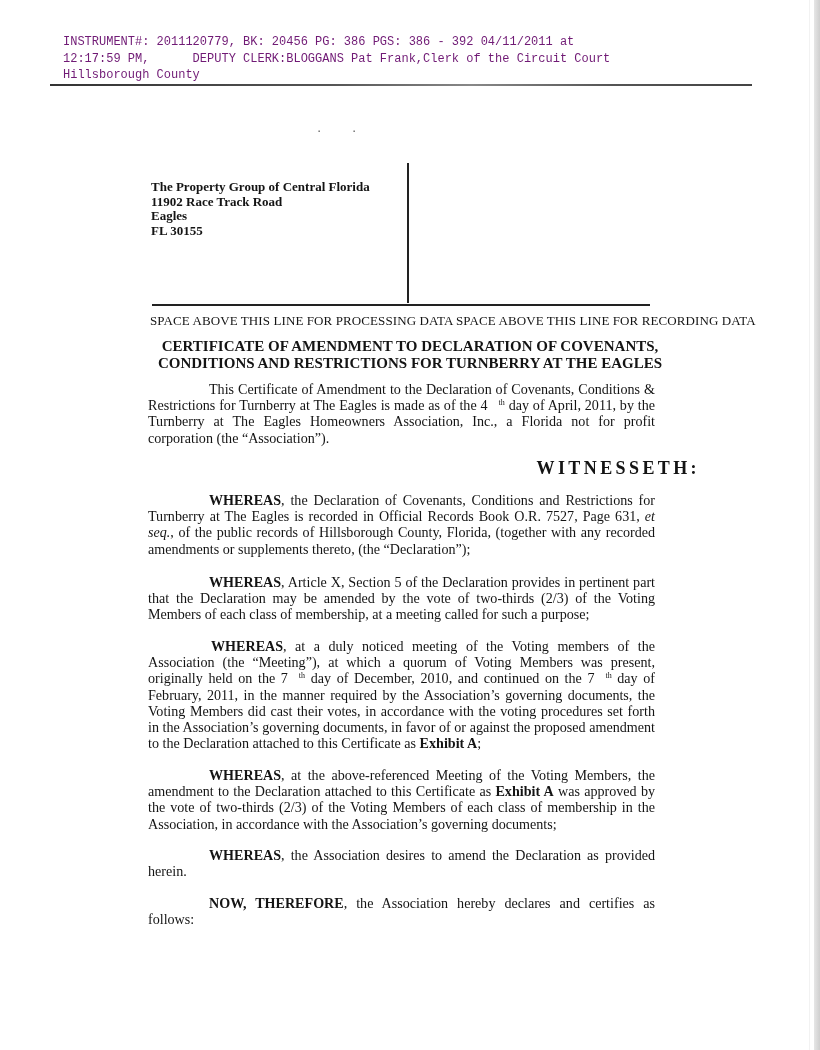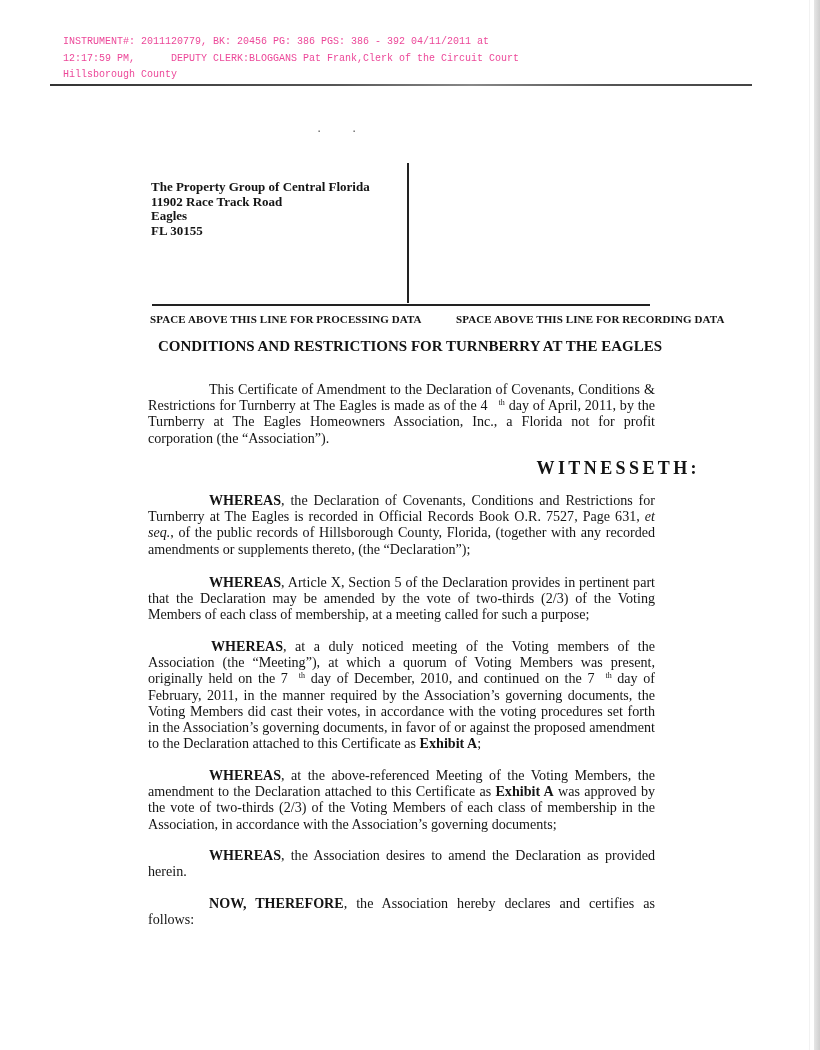--- a/index.html
+++ b/index.html
@@ -13,41 +13,41 @@
     position: absolute; top: 0; right: 0; width: 6px; height: 1050px;
     background: linear-gradient(to right, #e6e6e6, #cfcfcf);
   }
   .page-edge-inner {
     position: absolute; top: 0; right: 10px; width: 1px; height: 1050px;
     background: #f2f2f2;
   }
   .stamp {
     position: absolute; left: 63px; top: 34px; width: 680px;
     font-family: "Liberation Mono", "DejaVu Sans Mono", monospace;
-    font-size: 10px; line-height: 16.5px; color: #ec4899;
+    font-size: 12px; line-height: 16.5px; color: #701a75;
     white-space: pre;
   }
   .stamp-rule {
     position: absolute; left: 50px; top: 84px; width: 702px; height: 2px;
     background: linear-gradient(to right, #333 0%, #555 40%, #888 60%, #555 80%, #444 100%);
   }
   .addr {
     position: absolute; left: 151px; top: 180px;
     font-weight: bold; font-size: 13px; line-height: 14.5px;
   }
   .vline {
     position: absolute; left: 407px; top: 163px; width: 1.5px; height: 140px;
     background: #222;
   }
   .hline {
     position: absolute; left: 152px; top: 304px; width: 498px; height: 1.5px;
     background: #222;
   }
   .label-left, .label-right {
-    position: absolute; top: 313px; font-weight: bold; font-size: 11px;
+    position: absolute; top: 313px; font-weight: normal; font-size: 13px;
     letter-spacing: 0.1px;
   }
   .label-left { left: 150px; }
   .label-right { left: 417px; margin-left: 39px; }
   .title {
     position: absolute; left: 120px; width: 580px; top: 338px;
     text-align: center; font-weight: bold; font-size: 15px; line-height: 16.5px;
   }
   .para {
     position: absolute; left: 148px; width: 507px;
@@ -81,20 +81,21 @@
   <div>Eagles</div>
   <div>FL 30155</div>
 </div>
 
 <div class="vline"></div>
 <div class="hline"></div>
 <div class="label-left">SPACE ABOVE THIS LINE FOR PROCESSING DATA</div>
 <div class="label-right">SPACE ABOVE THIS LINE FOR RECORDING DATA</div>
 
 <div class="title">
+  <div>CERTIFICATE OF AMENDMENT TO DECLARATION OF COVENANTS,</div>
   <div>CONDITIONS AND RESTRICTIONS FOR TURNBERRY AT THE EAGLES</div>
 </div>
 
 <div class="para" style="top:381px"><span class="indent"></span><span>This Certificate of Amendment to the Declaration of Covenants, Conditions &amp; Restrictions for Turnberry at The Eagles is made as of the 4</span><sup>th</sup><span> day of April, 2011, by the Turnberry at The Eagles Homeowners Association, Inc., a Florida not for profit corporation (the “Association”).</span></div>
 
 <div class="witness">WITNESSETH:</div>
 
 <div class="para" style="top:492px"><span class="indent"></span><span class="b">WHEREAS</span><span>, the Declaration of Covenants, Conditions and Restrictions for Turnberry at The Eagles is recorded in Official Records Book O.R. 7527, Page 631, </span><span class="i">et seq.</span><span>, of the public records of Hillsborough County, Florida, (together with any recorded amendments or supplements thereto, (the “Declaration”);</span></div>
 
 <div class="para" style="top:574px"><span class="indent"></span><span class="b">WHEREAS</span><span>, Article X, Section 5 of the Declaration provides in pertinent part that the Declaration may be amended by the vote of two-thirds (2/3) of the Voting Members of each class of membership, at a meeting called for such a purpose;</span></div>

